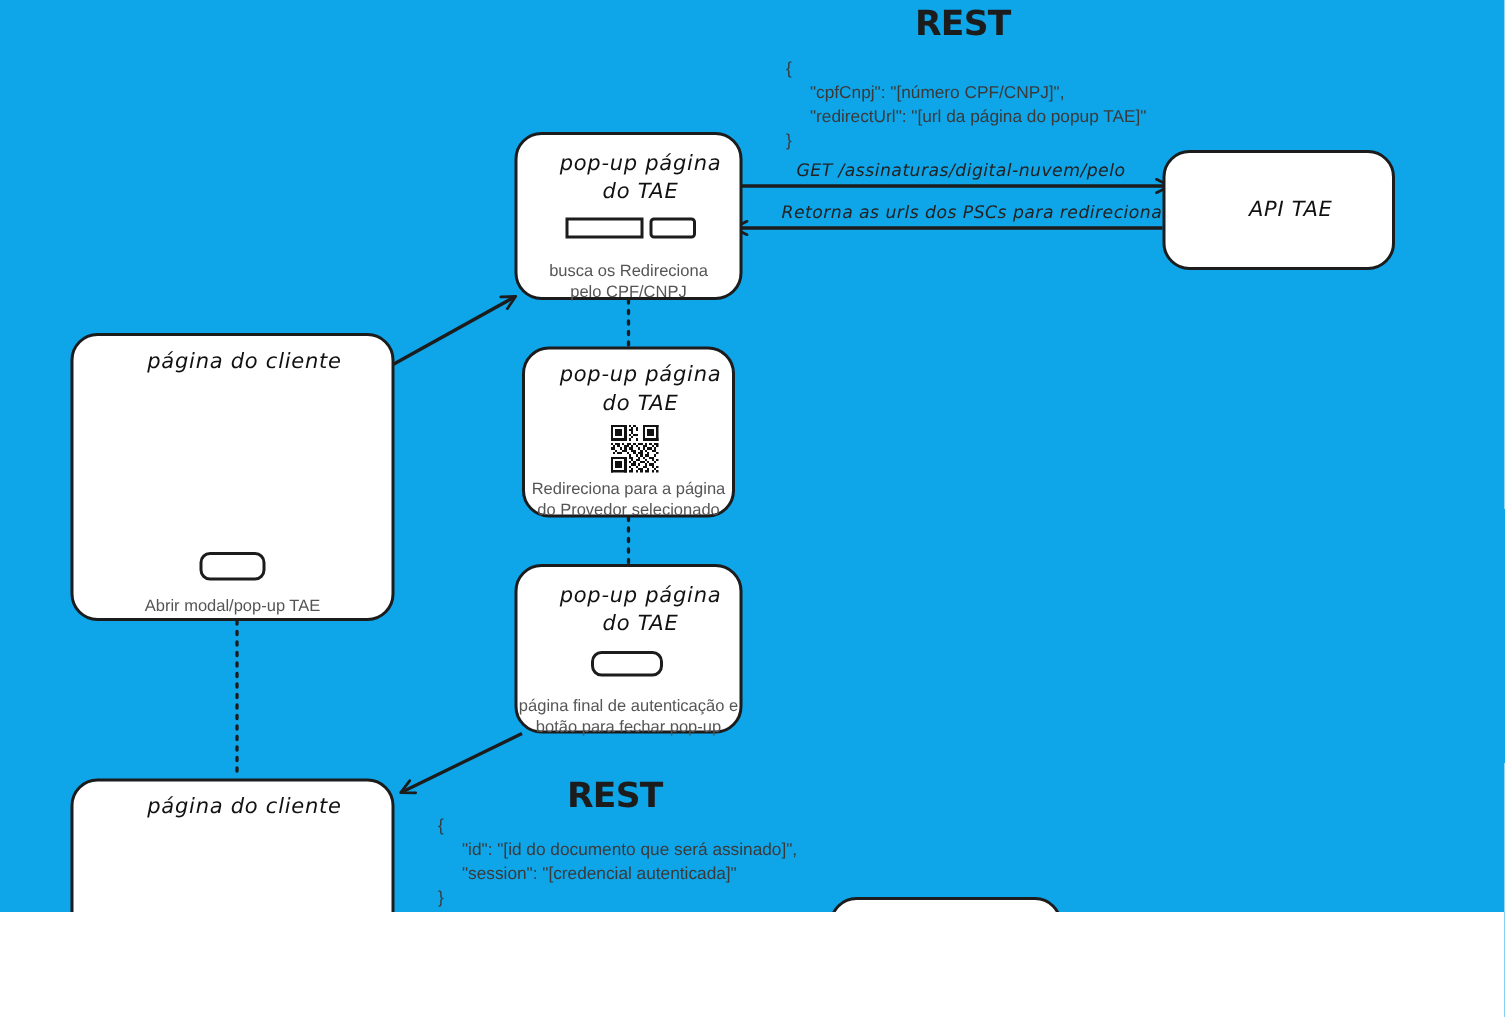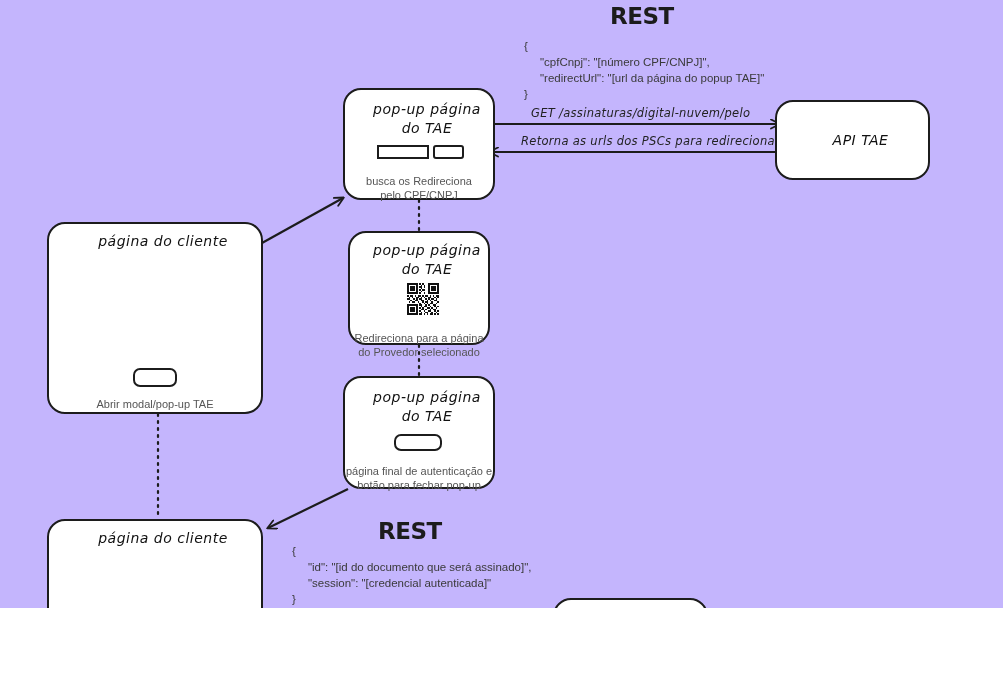--- a/index.html
+++ b/index.html
@@ -4,21 +4,21 @@
 <style>
   html, body {
     margin: 0;
     padding: 0;
     background: #ffffff;
   }
   #canvas {
     position: relative;
     width: 1003px;
     height: 608px;
-    background: #c4b5fd;
+    background: #0ea5e9;
     overflow: hidden;
     font-family: "Liberation Sans", sans-serif;
   }
   
   .box {
     position: absolute;
     border: 2px solid #1c1c1c;
     border-radius: 18px;
     background: #ffffff;
     box-sizing: border-box;
@@ -269,21 +269,21 @@
             <rect x="19" y="19" width="1" height="1"></rect>
           <rect x="8" y="20" width="2" height="1"></rect>
             <rect x="11" y="20" width="1" height="1"></rect>
           <rect x="13" y="20" width="1" height="1"></rect>
             <rect x="15" y="20" width="2" height="1"></rect>
           <rect x="18" y="20" width="1" height="1"></rect>
             <rect x="20" y="20" width="1" height="1"></rect>
         </g>
       </svg>
     </div>
-    <div class="caption" style="top:98px;">Redireciona para a página
+    <div class="caption" style="top:86px;">Redireciona para a página
 do Provedor selecionado</div>
   </div>
 
   <div class="box" style="left:343px; top:376px; width:152px; height:113px;">
     <div class="box-title hand" style="top:10px; font-size:14px; line-height:19px;">pop-up página
 do TAE</div>
     <div class="w-btn" style="left:49px; top:56px; width:48px; height:17px;"></div>
     <div class="caption" style="top:86px;">página final de autenticação e
 botão para fechar pop-up</div>
   </div>

